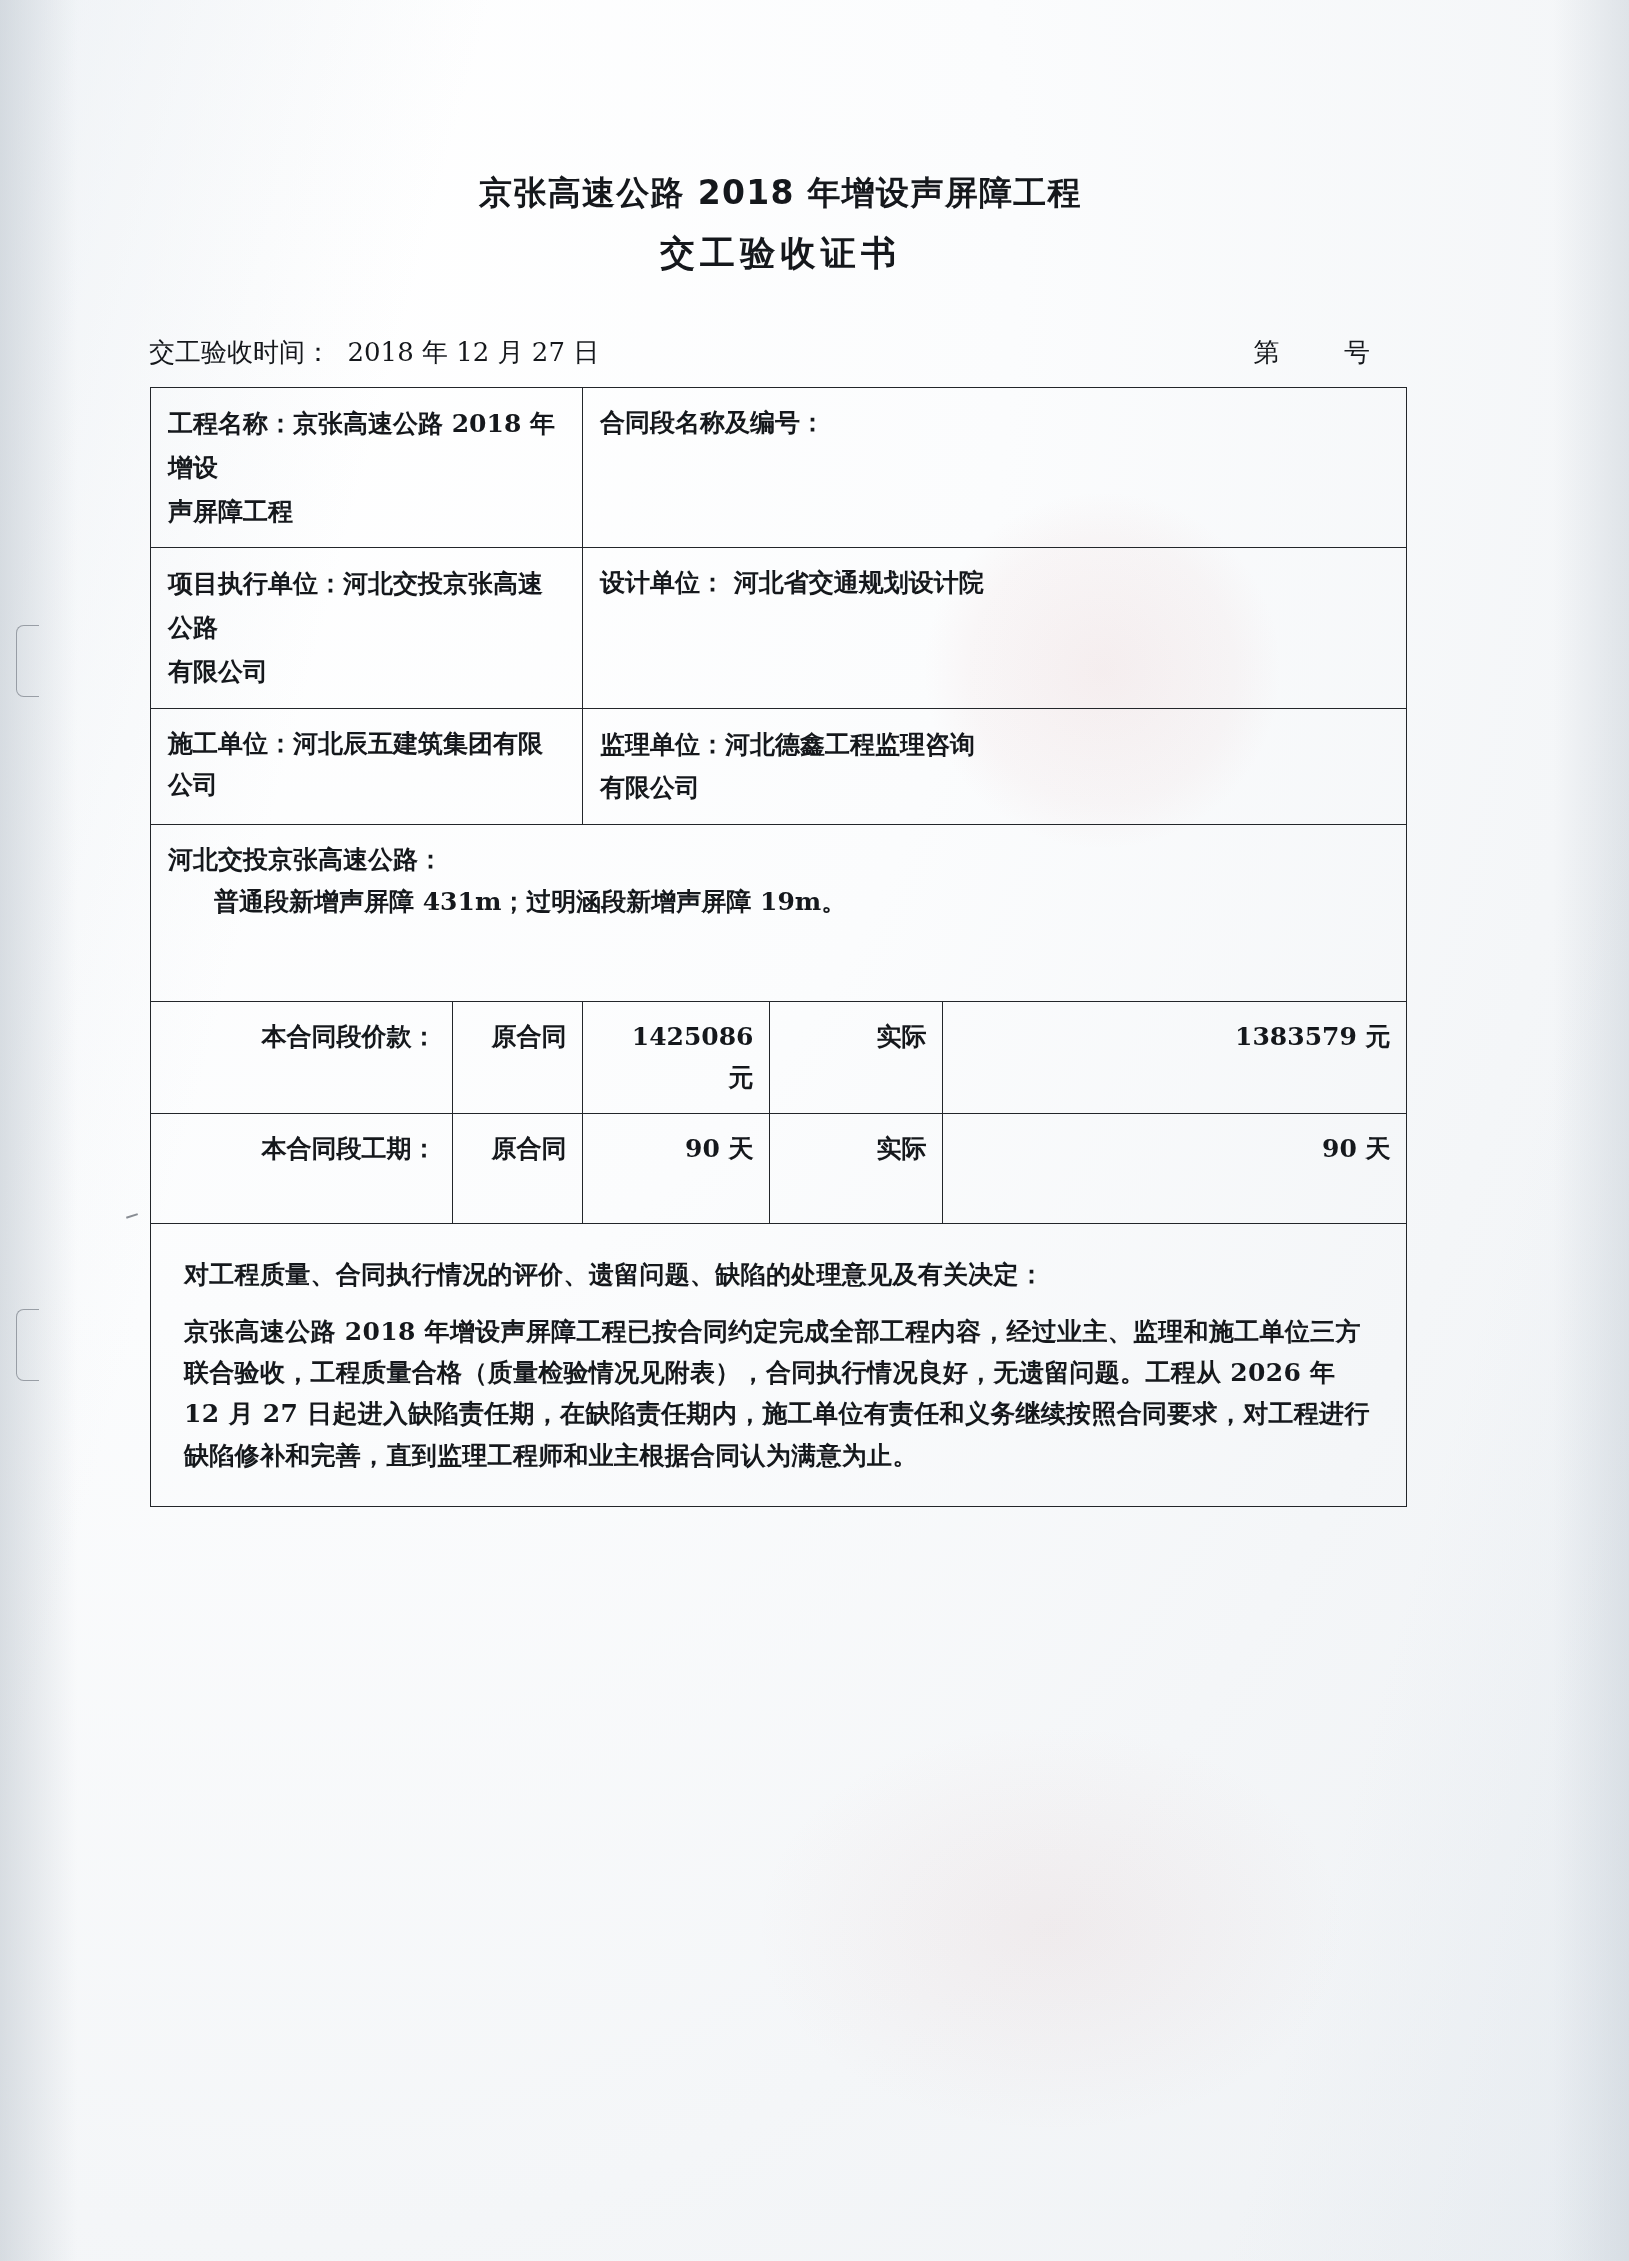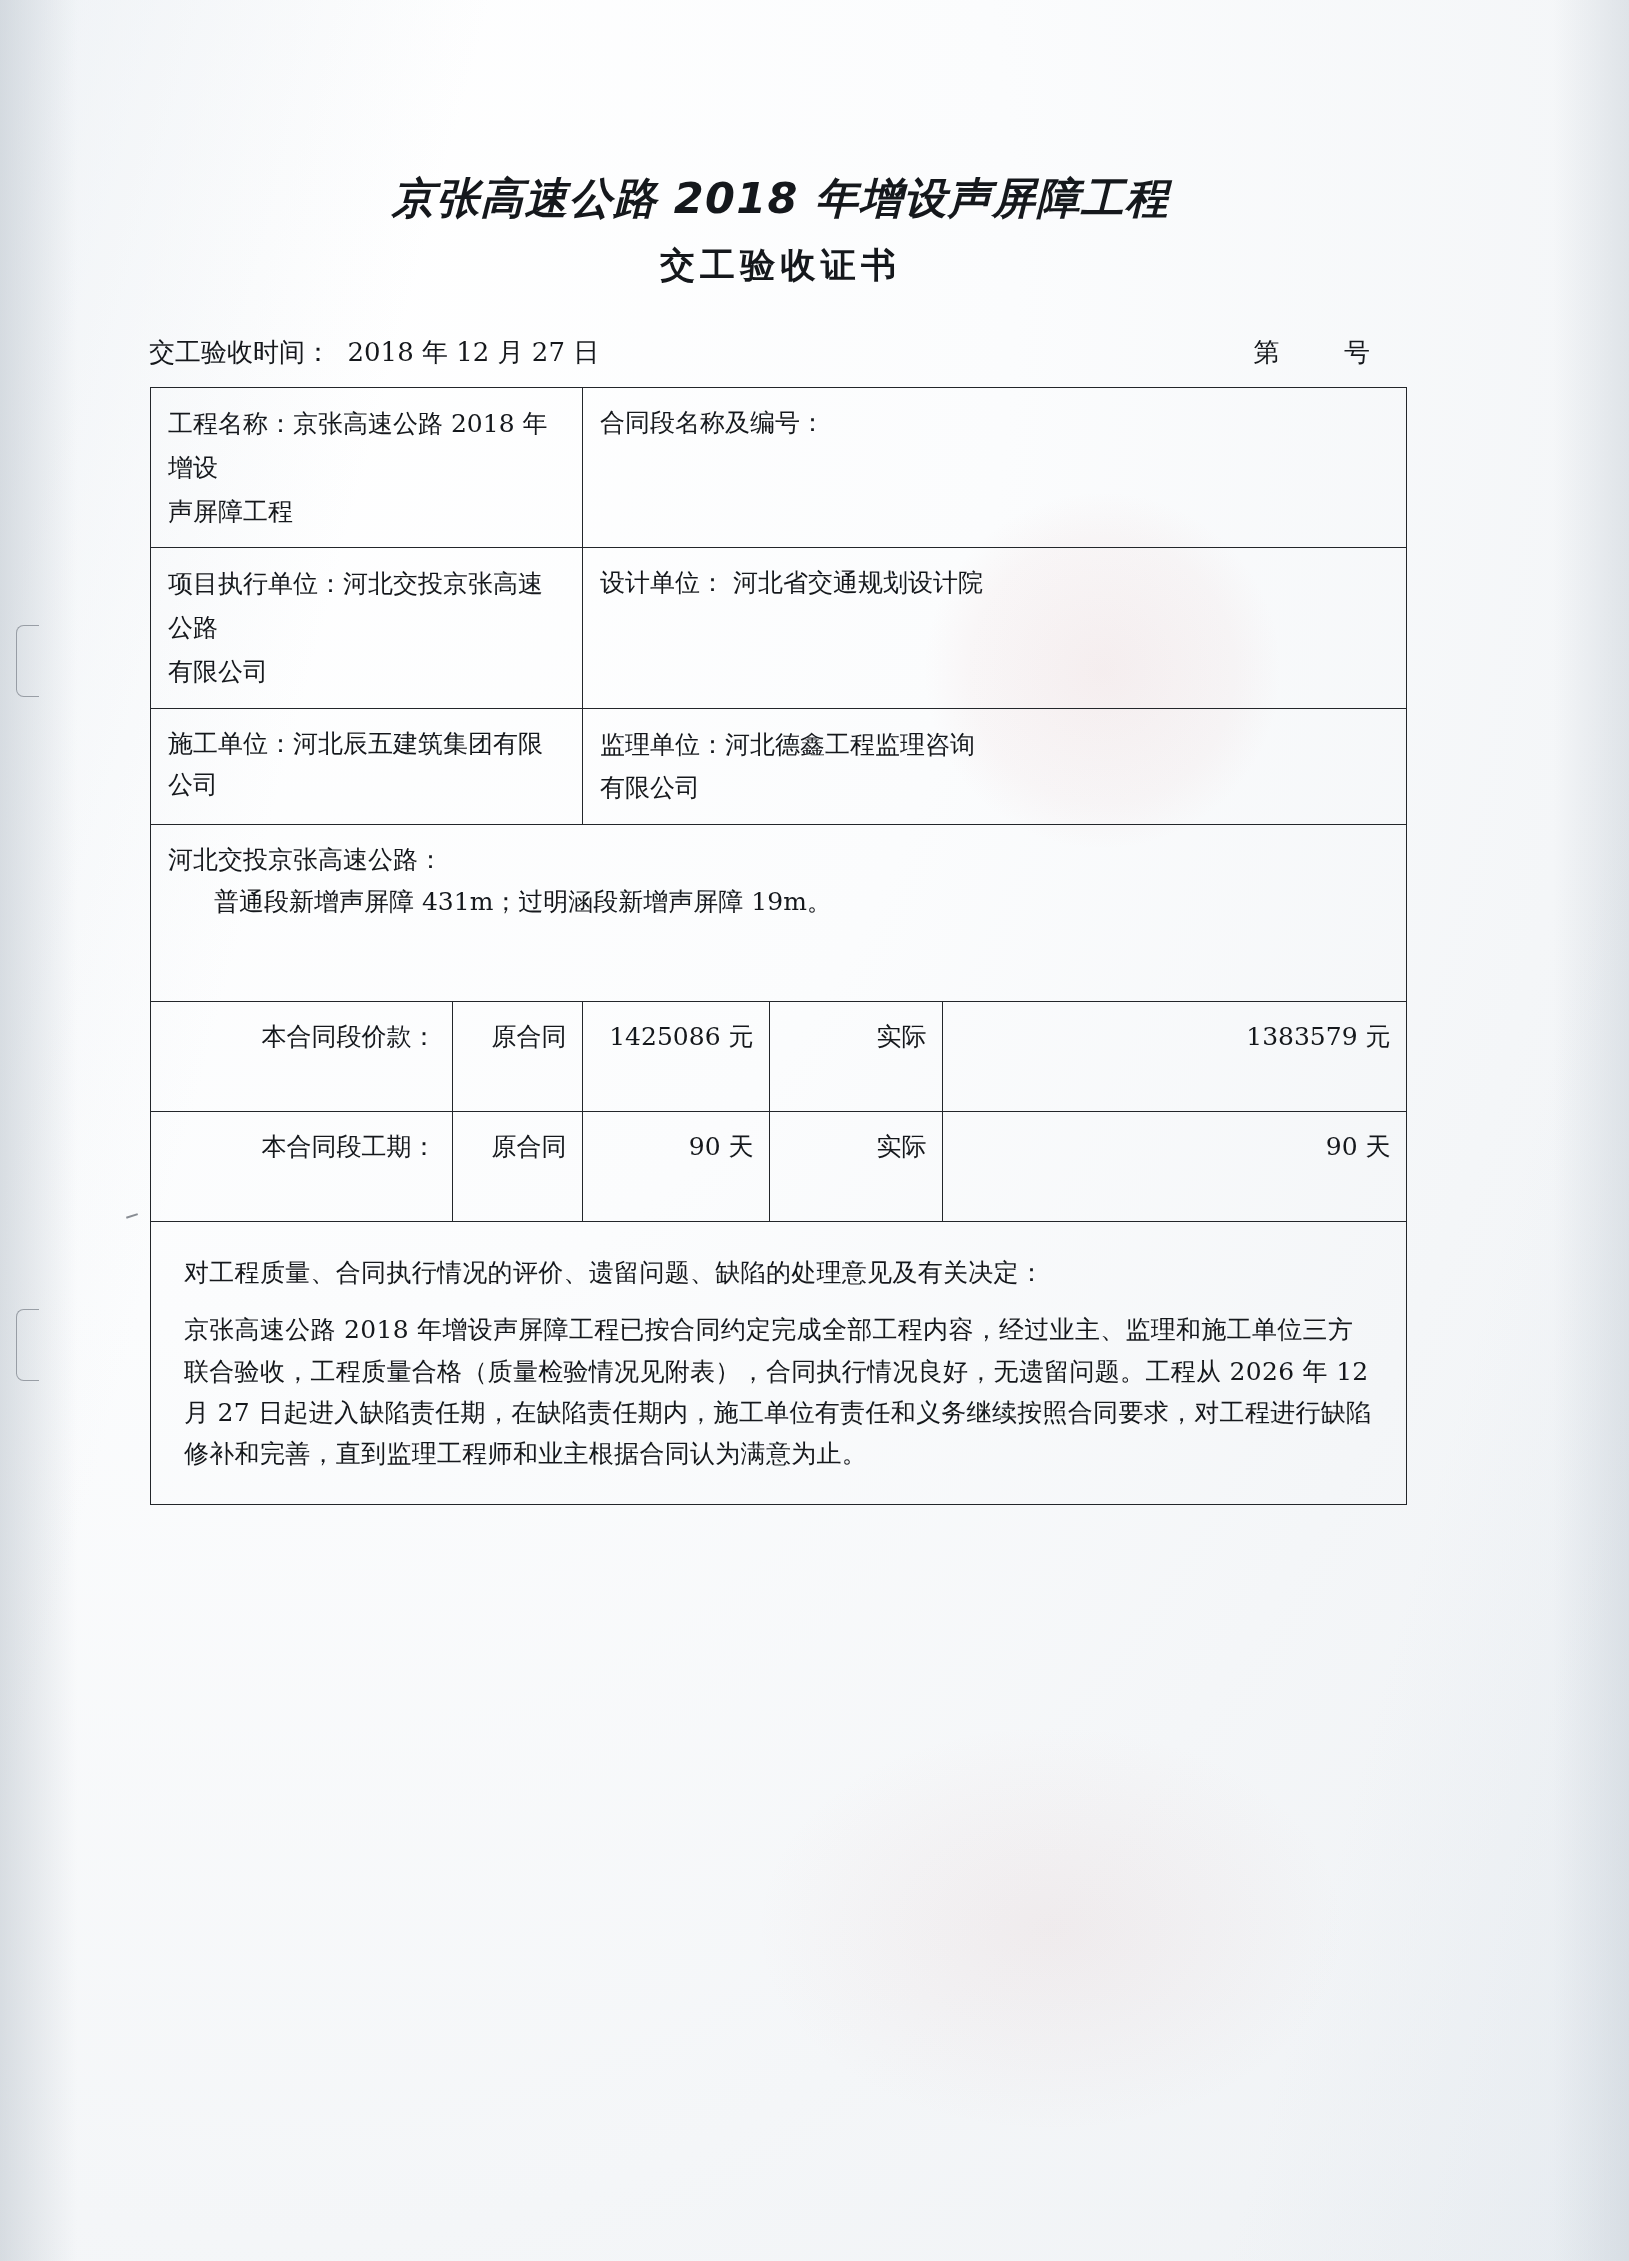--- a/index.html
+++ b/index.html
@@ -69,24 +69,23 @@
     position: absolute;
     left: 155px;
     top: 173px;
     width: 1251px;
     text-align: center;
     font-family: "DejaVu Sans", "Liberation Sans", sans-serif;
     font-weight: bold;
     color: #15181c;
   }
   .title-line1 {
-    font-size: 43px;
+    font-size: 33px;
     letter-spacing: 1.3px;
     line-height: 1.2;
-    font-style: italic;
   }
   .title-line2 {
     font-size: 35px;
     letter-spacing: 5.2px;
     line-height: 1.5;
     margin-top: 14px;
   }
 
   .meta-row {
     position: absolute;
@@ -107,20 +106,21 @@
   }
 
   
   table.doc {
     position: absolute;
     left: 150px;
     top: 387px;
     width: 1256px;
     border-collapse: collapse;
     table-layout: fixed;
+    font-weight: bold;
   }
   table.doc td {
     border: 1.9px solid #23262a;
     vertical-align: top;
     padding: 14px 15.5px 14px 17px;
     font-size: 25px;
     line-height: 1.65;
     color: #15181c;
   }
   td.mid { vertical-align: middle; }

